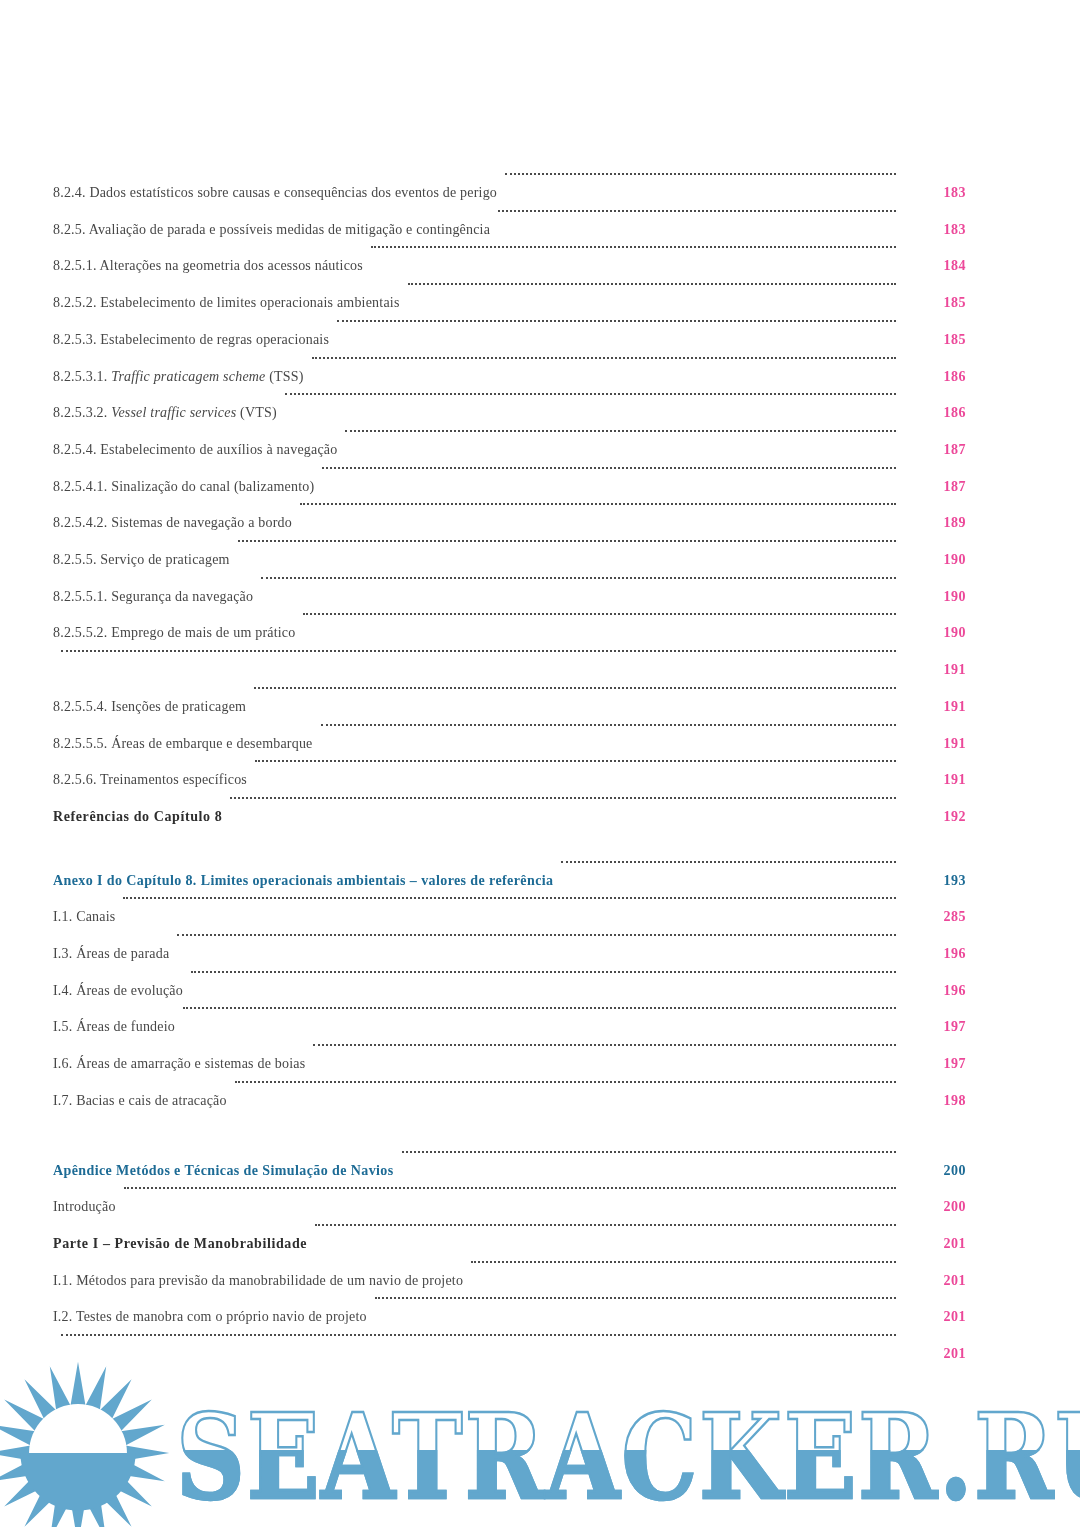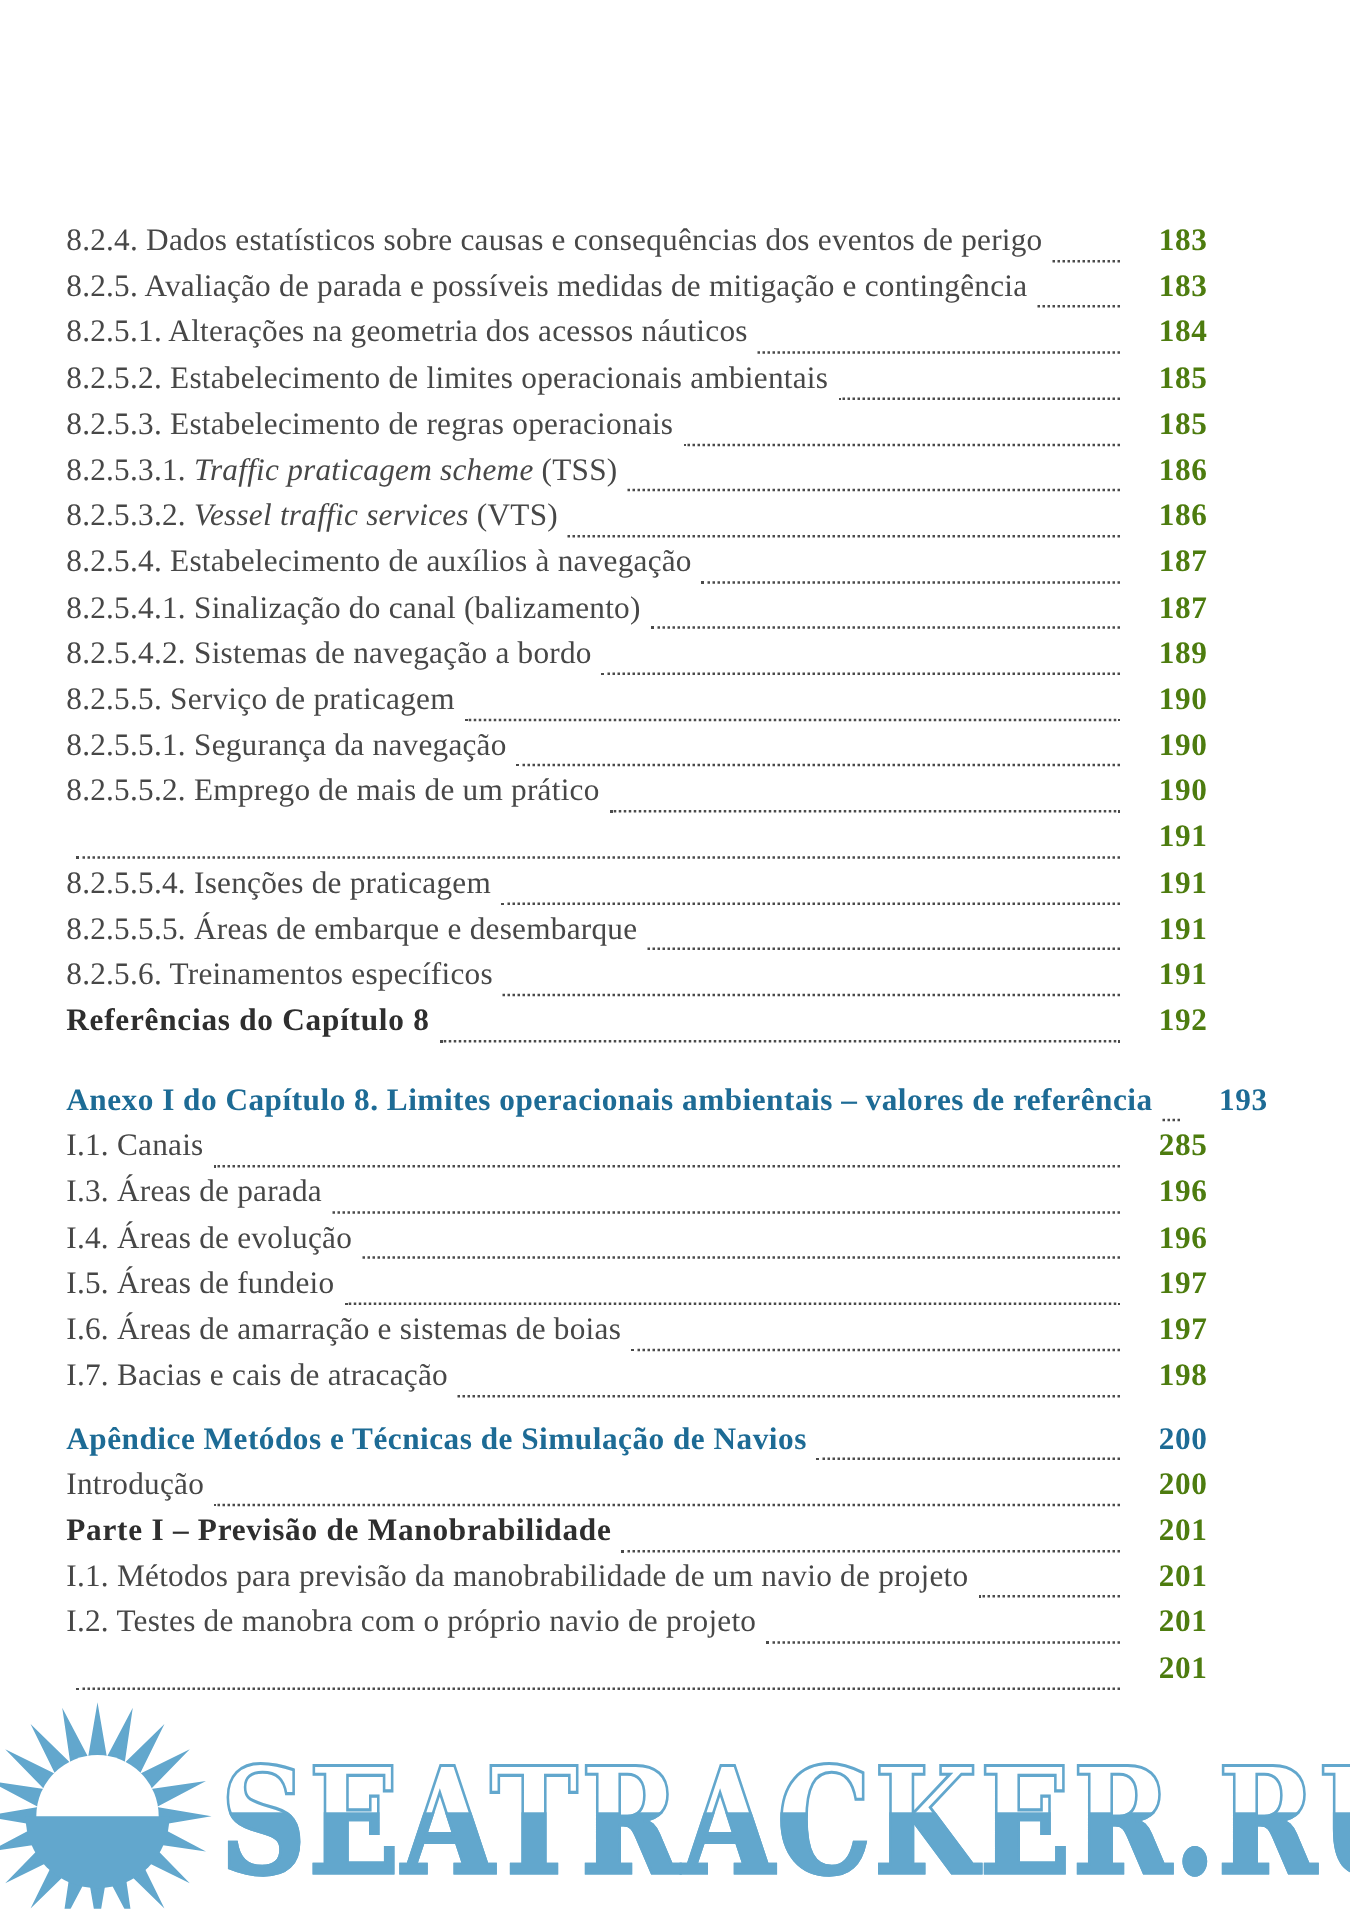--- a/index.html
+++ b/index.html
@@ -14,39 +14,39 @@
     --blue:#1d6b95;
     --txt:#474747;
     --wm:#62a7cd;
   }
   
   .toc{
     position:absolute; left:53px; right:114px; top:175px;
     z-index:2;
   }
   .toc-section + .toc-section{margin-top:27px;}
-  .toc-section:nth-child(3){margin-top:14px;}
+  .toc-section:nth-child(3){margin-top:33px;}
   .row{
-    display:flex; align-items:flex-end;
+    display:flex; align-items:flex-start;
     line-height:36.7px;
-    font-size:25px;
+    font-size:14px;
     color:var(--txt);
     letter-spacing:.2px;
   }
   .lbl{flex:none; white-space:nowrap;}
   .lbl em{font-style:italic;}
   .leader{
     flex:1 1 auto; min-width:14px;
     border-bottom:2px dotted #4a4a4a;
     margin:0 12px 0 8px;
     position:relative; top:-2px;
   }
   .page{
     flex:none; width:58px; text-align:right;
-    font-weight:bold; color:#4d7c0f;
+    font-weight:bold; color:#ec4899;
     letter-spacing:.5px;
   }
   .row.bold .lbl{font-weight:bold; color:#2e2e2e; letter-spacing:.6px;}
   .row.heading .lbl{font-weight:bold; color:var(--blue); letter-spacing:.4px;}
   .row.heading .page{color:var(--blue);}
   
   .watermark{
     position:absolute; left:0; top:0; width:100%; height:100%;
     z-index:1; pointer-events:none;
   }

